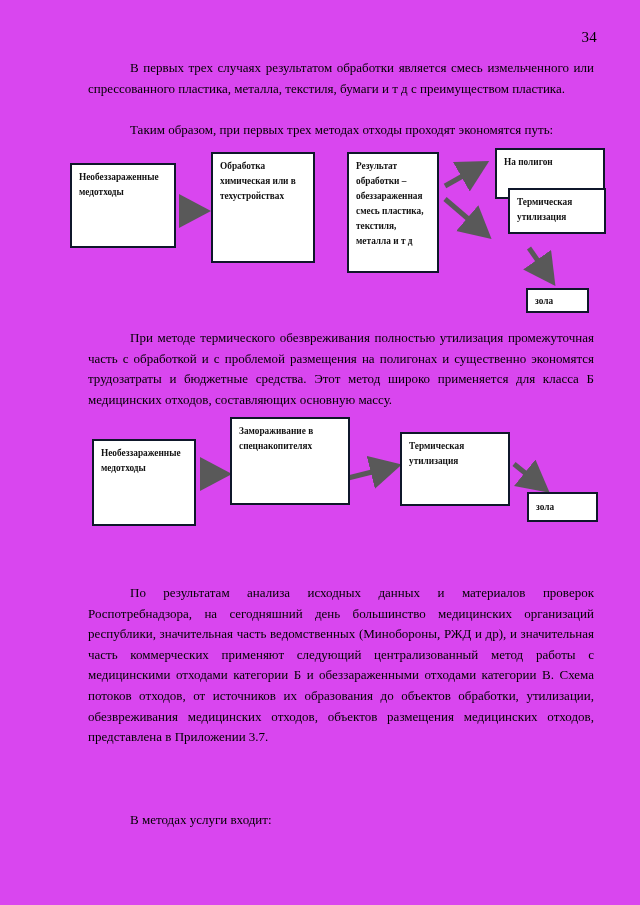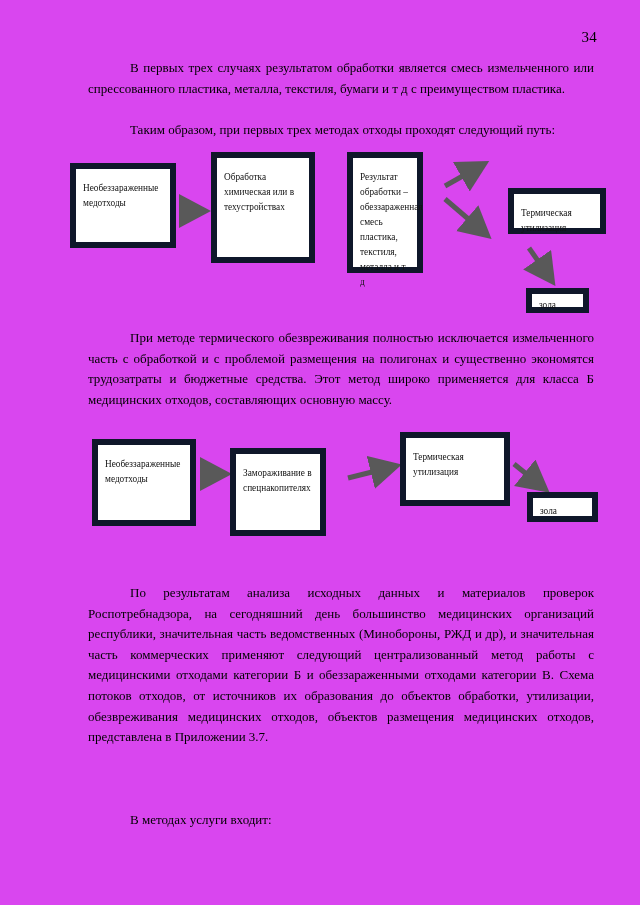--- a/index.html
+++ b/index.html
@@ -54,45 +54,46 @@
   }
   
   .chart {
     position: absolute;
     left: 0;
     width: 640px;
   }
   .node {
     position: absolute;
     box-sizing: border-box;
-    border: 6px solid #0f172a;
+    border: 2px solid #0f172a;
     background: #ffffff;
     font-size: 9.3px;
     line-height: 15px;
-    padding: 12px 7px 0 7px;
+    padding: 5px 7px 0 7px;
     color: #111111;
+    font-weight: bold;
   }
   svg.arrows {
     position: absolute;
     left: 0;
     top: 0;
     overflow: visible;
     pointer-events: none;
   }
 </style>
 </head>
 <body>
 
 <div class="page">
 
   <div class="page-number">34</div>
 
   <div class="text-block" style="top:58px;">В первых трех случаях результатом обработки является смесь измельченного или спрессованного пластика, металла, текстиля, бумаги и т д с преимуществом пластика.</div>
 
-  <div class="text-block" style="top:120px;">Таким образом, при первых трех методах отходы проходят следующий путь:</div>
+  <div class="text-block" style="top:120px;">Таким образом, при первых трех методах отходы проходят экономятся путь:</div>
 
   <div class="chart" style="top:0;height:330px;">
 
     <svg class="arrows" width="640" height="330">
       <defs>
         <marker id="ah1" markerWidth="9" markerHeight="9" refX="5.2" refY="3.4" orient="auto" markerUnits="strokeWidth">
           <path d="M0,0 L6.4,3.4 L0,6.8 z" fill="#595959"></path>
         </marker>
       </defs>
 
@@ -102,46 +103,47 @@
 
       <line x1="445" y1="199" x2="487" y2="235" stroke="#595959" stroke-width="5" marker-end="url(#ah1)"></line>
 
       <line x1="529" y1="248" x2="552" y2="281" stroke="#595959" stroke-width="5" marker-end="url(#ah1)"></line>
     </svg>
 
     <div class="node" style="left:70px;top:163px;width:106px;height:85px;">Необеззараженные медотходы</div>
 
     <div class="node" style="left:211px;top:152px;width:104px;height:111px;">Обработка химическая или в техустройствах</div>
 
-    <div class="node" style="left:347px;top:152px;width:76px;height:121px;">Результат обработки – обеззараженная смесь пластика, текстиля, металла и т д</div>
+    <div class="node" style="left:347px;top:152px;width:92px;height:121px;">Результат обработки – обеззараженная смесь пластика, текстиля, металла и т д</div>
 
+    <div class="node" style="left:495px;top:148px;width:110px;height:51px;">На полигон</div>
 
     <div class="node" style="left:508px;top:188px;width:98px;height:46px;z-index:3;">Термическая утилизация</div>
 
     <div class="node" style="left:526px;top:288px;width:63px;height:25px;padding-top:4px;">зола</div>
   </div>
 
-  <div class="text-block" style="top:328px;">При методе термического обезвреживания полностью исключается измельченного часть с обработкой и с проблемой размещения на полигонах и существенно экономятся трудозатраты и бюджетные средства. Этот метод широко применяется для класса Б медицинских отходов, составляющих основную массу.</div>
+  <div class="text-block" style="top:328px;">При методе термического обезвреживания полностью утилизация промежуточная часть с обработкой и с проблемой размещения на полигонах и существенно экономятся трудозатраты и бюджетные средства. Этот метод широко применяется для класса Б медицинских отходов, составляющих основную массу.</div>
 
   <div class="chart" style="top:0;height:540px;">
 
     <svg class="arrows" width="640" height="540">
       <defs>
         <marker id="ah2" markerWidth="9" markerHeight="9" refX="5.2" refY="3.4" orient="auto" markerUnits="strokeWidth">
           <path d="M0,0 L6.4,3.4 L0,6.8 z" fill="#595959"></path>
         </marker>
       </defs>
       <line x1="200" y1="474" x2="226" y2="474" stroke="#595959" stroke-width="5" marker-end="url(#ah2)"></line>
       <line x1="348" y1="478" x2="396" y2="466" stroke="#595959" stroke-width="5" marker-end="url(#ah2)"></line>
       <line x1="514" y1="464" x2="545" y2="489" stroke="#595959" stroke-width="5" marker-end="url(#ah2)"></line>
     </svg>
 
     <div class="node" style="left:92px;top:439px;width:104px;height:87px;">Необеззараженные медотходы</div>
 
-    <div class="node" style="left:230px;top:448px;width:96px;height:88px;">Замораживание в спецнакопителях</div>
+    <div class="node" style="left:230px;top:417px;width:120px;height:88px;">Замораживание в спецнакопителях</div>
 
     <div class="node" style="left:400px;top:432px;width:110px;height:74px;">Термическая утилизация</div>
 
     <div class="node" style="left:527px;top:492px;width:71px;height:30px;padding-top:6px;">зола</div>
   </div>
 
 
   <div class="text-block" style="top:583px;">По результатам анализа исходных данных и материалов проверок Роспотребнадзора, на сегодняшний день большинство медицинских организаций республики, значительная часть ведомственных (Минобороны, РЖД и др), и значительная часть коммерческих применяют следующий централизованный метод работы с медицинскими отходами категории Б и обеззараженными отходами категории В. Схема потоков отходов, от источников их образования до объектов обработки, утилизации, обезвреживания медицинских отходов, объектов размещения медицинских отходов, представлена в Приложении 3.7.</div>
 
 

